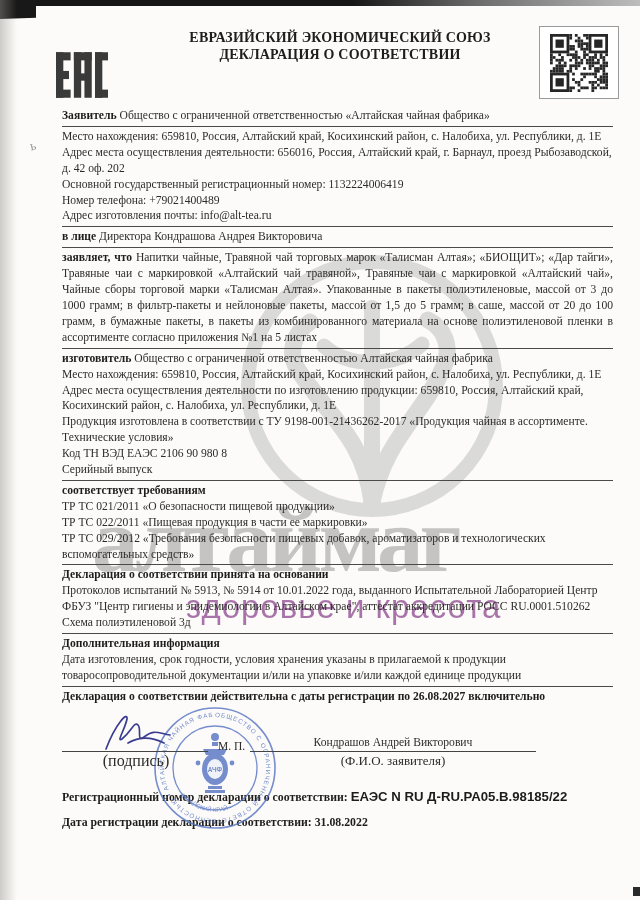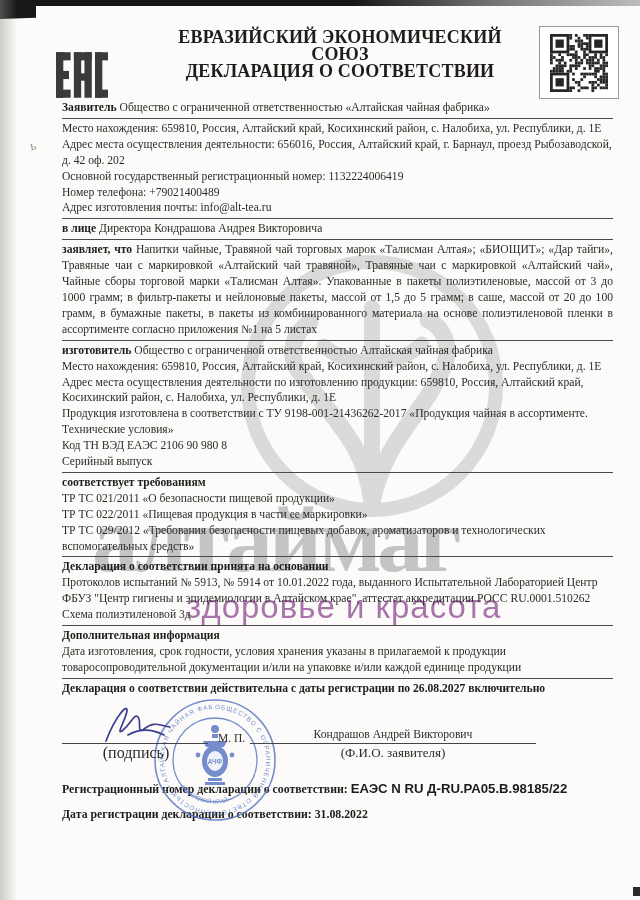--- a/index.html
+++ b/index.html
@@ -10,25 +10,25 @@
             background:linear-gradient(to right,#161616 55%,#6d6d6d 75%,#bdbdbd 100%);}
   .scan-corner{position:absolute;left:0;top:0;width:36px;height:19px;background:#181818;
                transform:skewY(-2deg);transform-origin:left top;}
   .scan-left{position:absolute;left:0;top:0;width:17px;height:100%;
              background:linear-gradient(to right,rgba(150,146,140,.45),rgba(255,255,255,0));}
   .scan-br{position:absolute;right:0;bottom:4px;width:7px;height:9px;background:#2a2a2a;}
   .margin-mark{position:absolute;left:30px;top:138px;color:#9a9792;font-size:13px;transform:rotate(-12deg);}
   
   .eac{position:absolute;left:56px;top:48px;width:52px;height:54px;}
   .titles{position:absolute;left:150px;top:29px;width:380px;text-align:center;
-          font-weight:bold;font-size:18px;line-height:17px;color:#1f1d1b;letter-spacing:.2px;}
+          font-weight:bold;font-size:14px;line-height:17px;color:#1f1d1b;letter-spacing:.2px;}
   .qr-frame{position:absolute;left:539px;top:26px;width:78px;height:71px;background:#fff;
             border:1px solid #9a9a9a;display:flex;align-items:center;justify-content:center;}
   
-  .content{position:absolute;left:62px;top:100px;width:551px;font-size:11.6px;line-height:15.9px;}
+  .content{position:absolute;left:62px;top:108px;width:551px;font-size:11.6px;line-height:15.9px;}
   .row{padding-bottom:2px;margin-bottom:2px;}
   .rule{border-bottom:1px solid #4a4a4a;}
   .b{font-weight:bold;color:#1f1d1b;}
   .just{text-align:justify;}
   
   .sig-block{position:relative;height:56px;margin-top:12px;}
   .sig-line-left{position:absolute;left:0;top:32px;width:146px;border-bottom:1px solid #444;}
   .sig-line-right{position:absolute;left:188px;top:32px;width:286px;border-bottom:1px solid #444;}
   .sig-caption{position:absolute;left:14px;top:34px;width:120px;text-align:center;font-size:16px;}
   .sig-mp{position:absolute;left:156px;top:20px;font-size:11.5px;}

